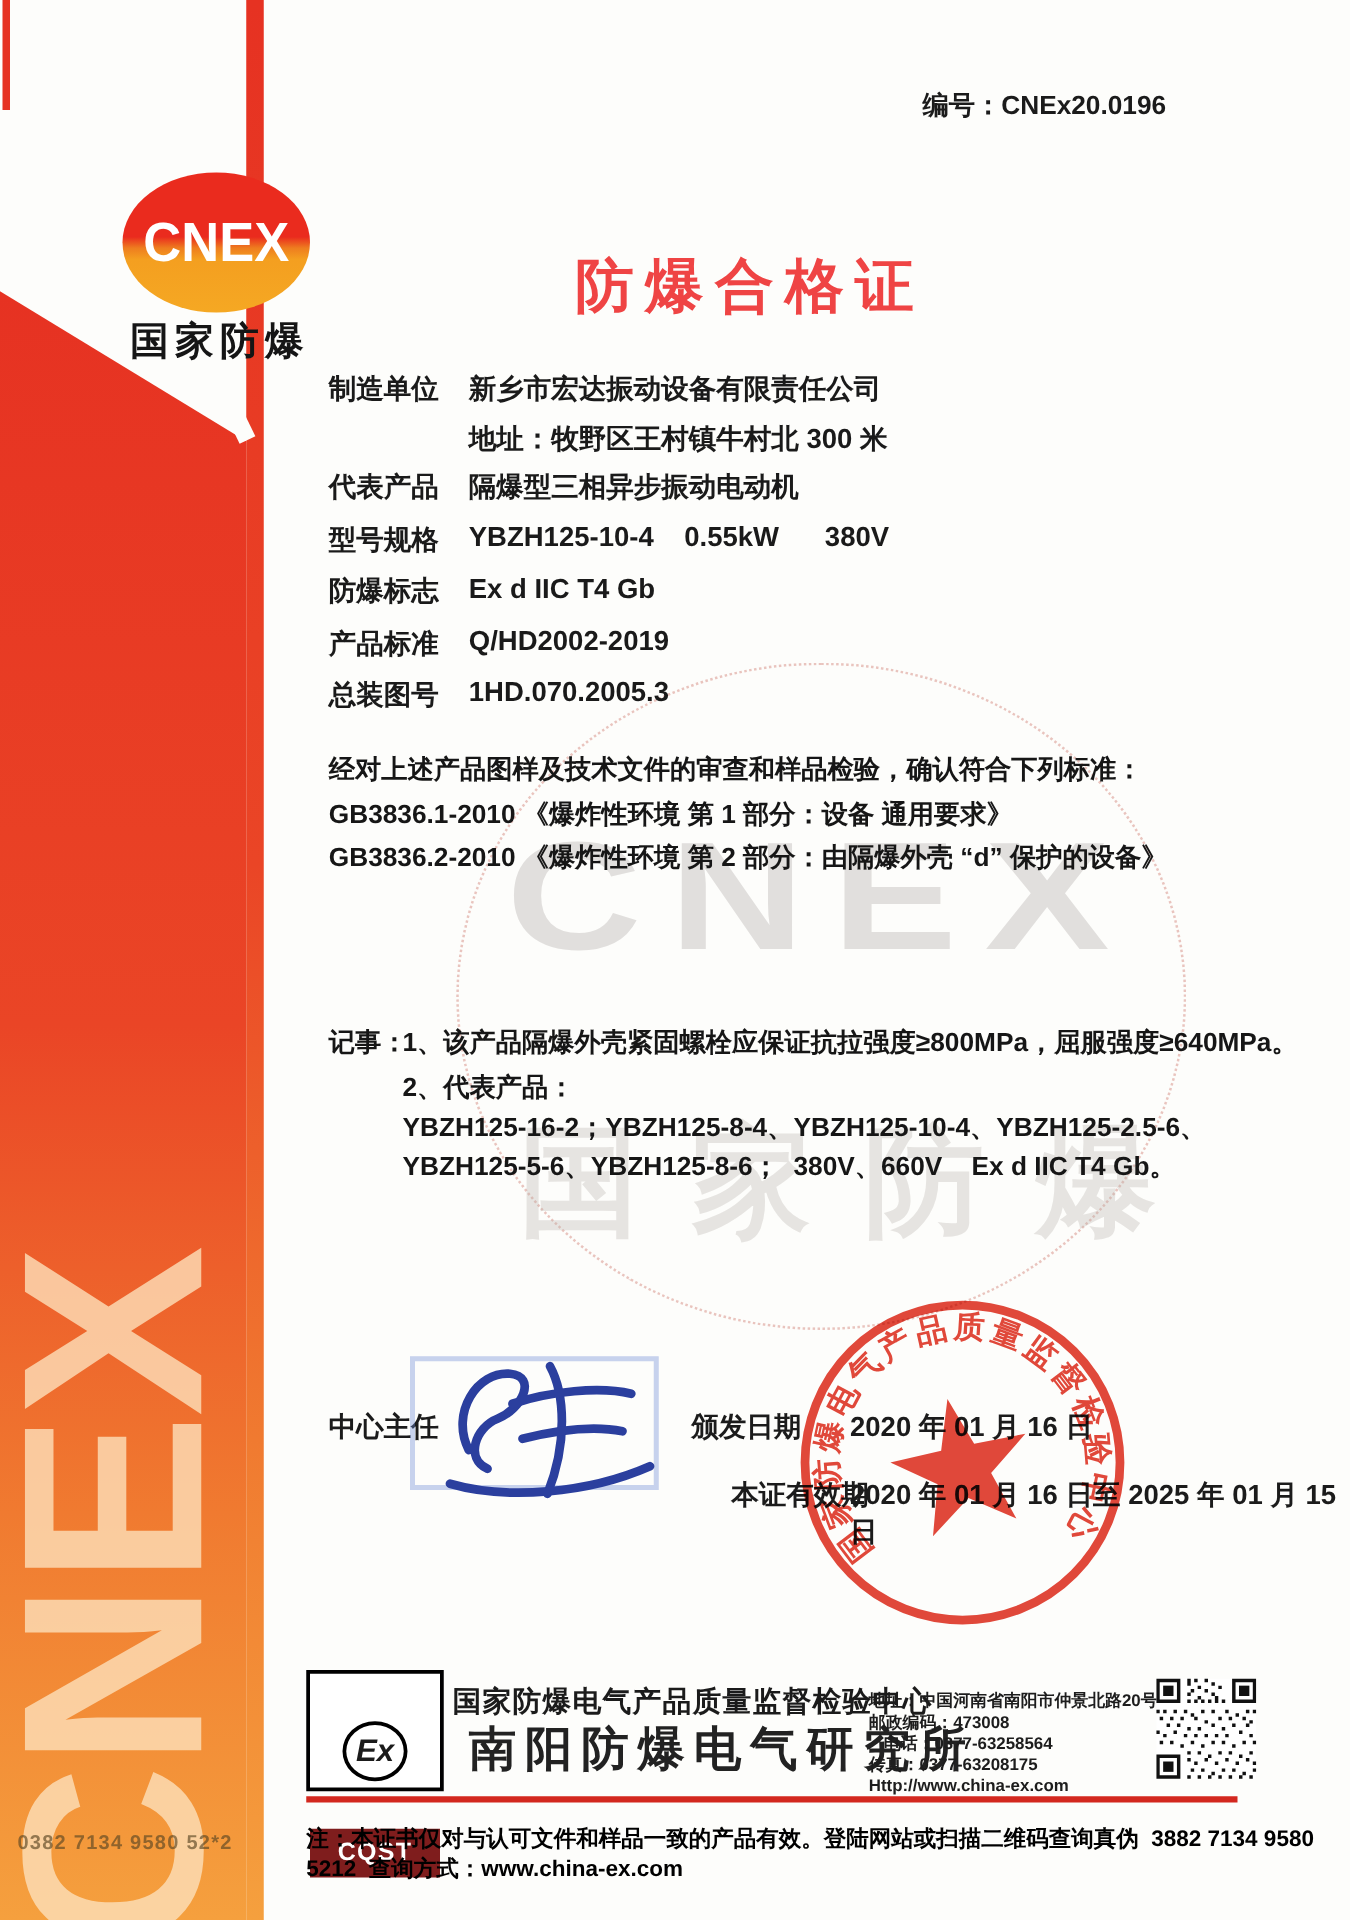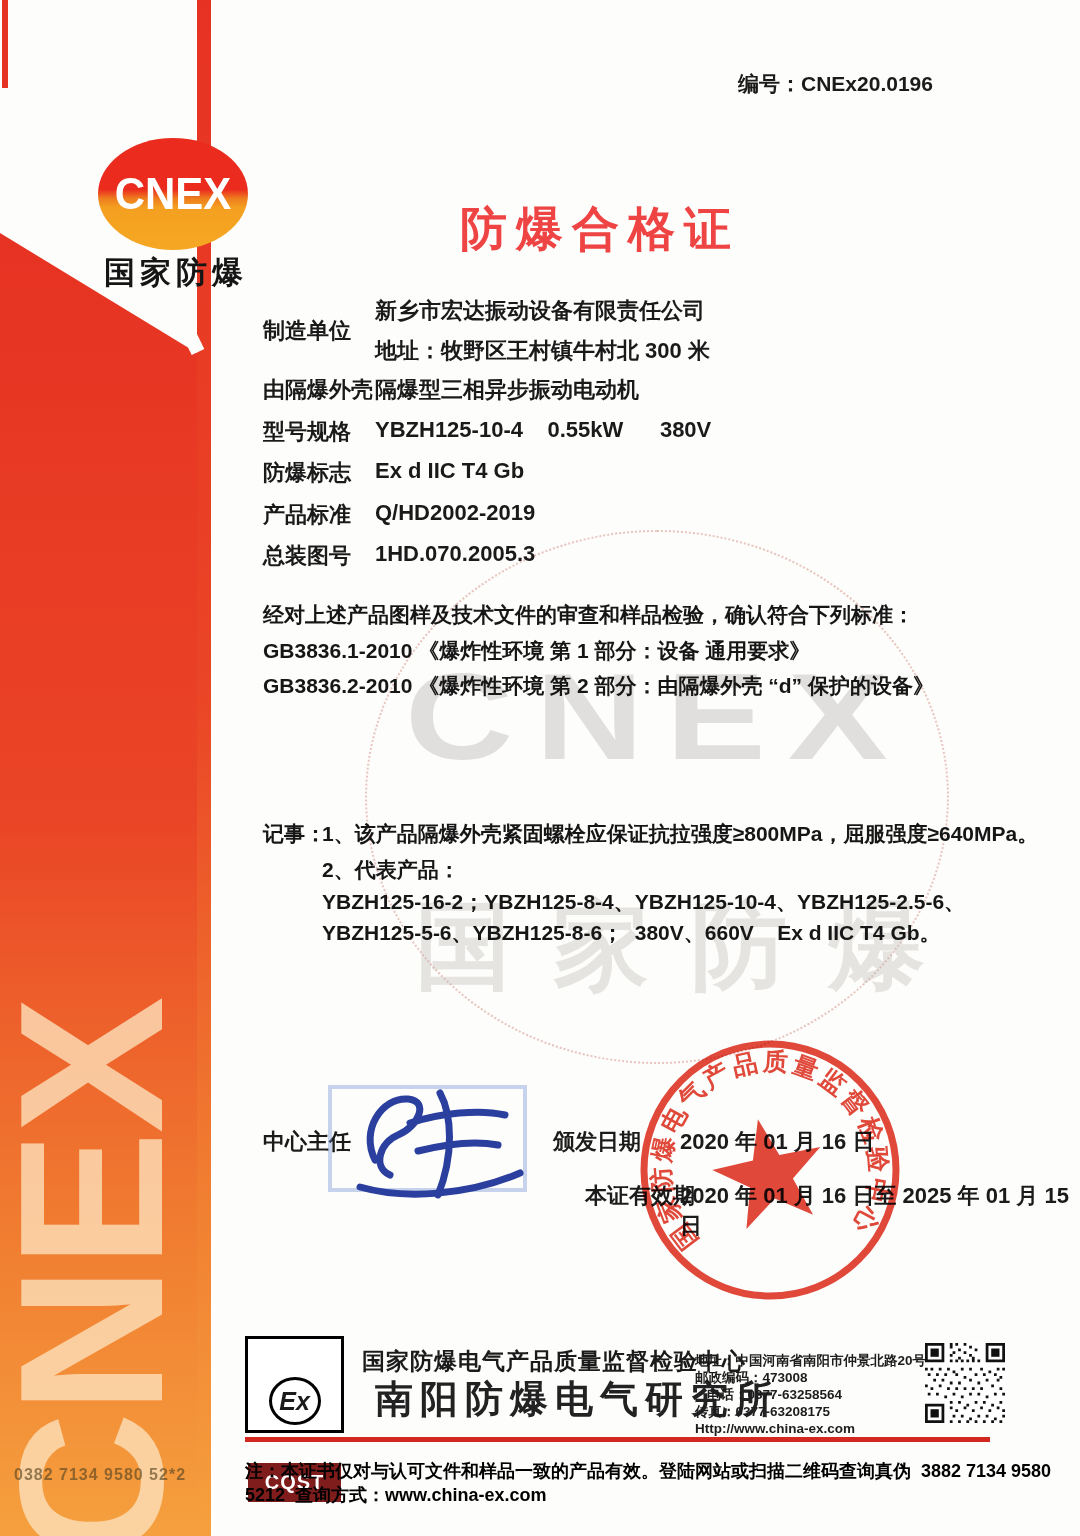--- a/index.html
+++ b/index.html
@@ -59,21 +59,21 @@
 
   .sig-label{font-size:22px;font-weight:700;}
   .date-label{font-size:22px;font-weight:700;}
   .date-value{font-size:22px;font-weight:600;}
 
   .seal-svg{position:absolute;left:628px;top:1028px;opacity:0.9;mix-blend-mode:multiply;}
   .sig-svg{position:absolute;left:320px;top:1075px;}
 
   
   .ex-mark{
-    left:245px;top:1336px;width:99px;height:97px;border:3px solid #000;box-sizing:border-box;
+    left:245px;top:1336px;width:110px;height:97px;border:3px solid #000;box-sizing:border-box;
     background:#fff;
   }
   .ex-top{height:52px;display:flex;align-items:center;justify-content:center;}
   .ex-circle{width:46px;height:42px;border:3px solid #000;border-radius:50%;
     display:flex;align-items:center;justify-content:center;font-size:25px;font-weight:bold;font-style:italic;}
   .ex-bottom{height:39px;background:#7f1d1d;color:#fff;display:flex;align-items:center;justify-content:center;
     font-size:20px;font-weight:bold;letter-spacing:1px;}
   .center-name{left:362px;top:1346px;font-size:23px;font-weight:700;letter-spacing:1px;}
   .institute{left:360px;top:1374px;font-size:38px;font-weight:600;letter-spacing:7px;color:#222;margin-left:15px;}
   .red-line{left:245px;top:1437px;width:745px;height:5px;background:#d3281f;}
@@ -108,25 +108,25 @@
   </div>
   <div class="abs logo-sub">国家防爆</div>
 
   <div class="abs cert-no">编号：CNEx20.0196</div>
   <div class="abs title">防爆合格证</div>
 
   <div class="abs ghost-circle"></div>
   <div class="abs wm-cnex">CNEX</div>
   <div class="abs wm-gjfb">国家防爆</div>
 
-  <div class="abs flabel" style="left:263px;top:296px;margin-top:20px;">制造单位</div>
+  <div class="abs flabel" style="left:263px;top:296px;">制造单位</div>
   <div class="abs fvalue" style="left:375px;top:296px;">新乡市宏达振动设备有限责任公司</div>
   <div class="abs fvalue" style="left:375px;top:336px;">地址：牧野区王村镇牛村北 300 米</div>
 
-  <div class="abs flabel" style="left:263px;top:375px;">由隔爆外壳</div>
+  <div class="abs flabel" style="left:263px;top:375px;">代表产品</div>
   <div class="abs fvalue" style="left:375px;top:375px;">隔爆型三相异步振动电动机</div>
 
   <div class="abs flabel" style="left:263px;top:417px;">型号规格</div>
   <div class="abs fvalue" style="left:375px;top:417px;">YBZH125-10-4    0.55kW      380V</div>
 
   <div class="abs flabel" style="left:263px;top:458px;">防爆标志</div>
   <div class="abs fvalue" style="left:375px;top:458px;">Ex d IIC T4 Gb</div>
 
   <div class="abs flabel" style="left:263px;top:500px;">产品标准</div>
   <div class="abs fvalue" style="left:375px;top:500px;">Q/HD2002-2019</div>

